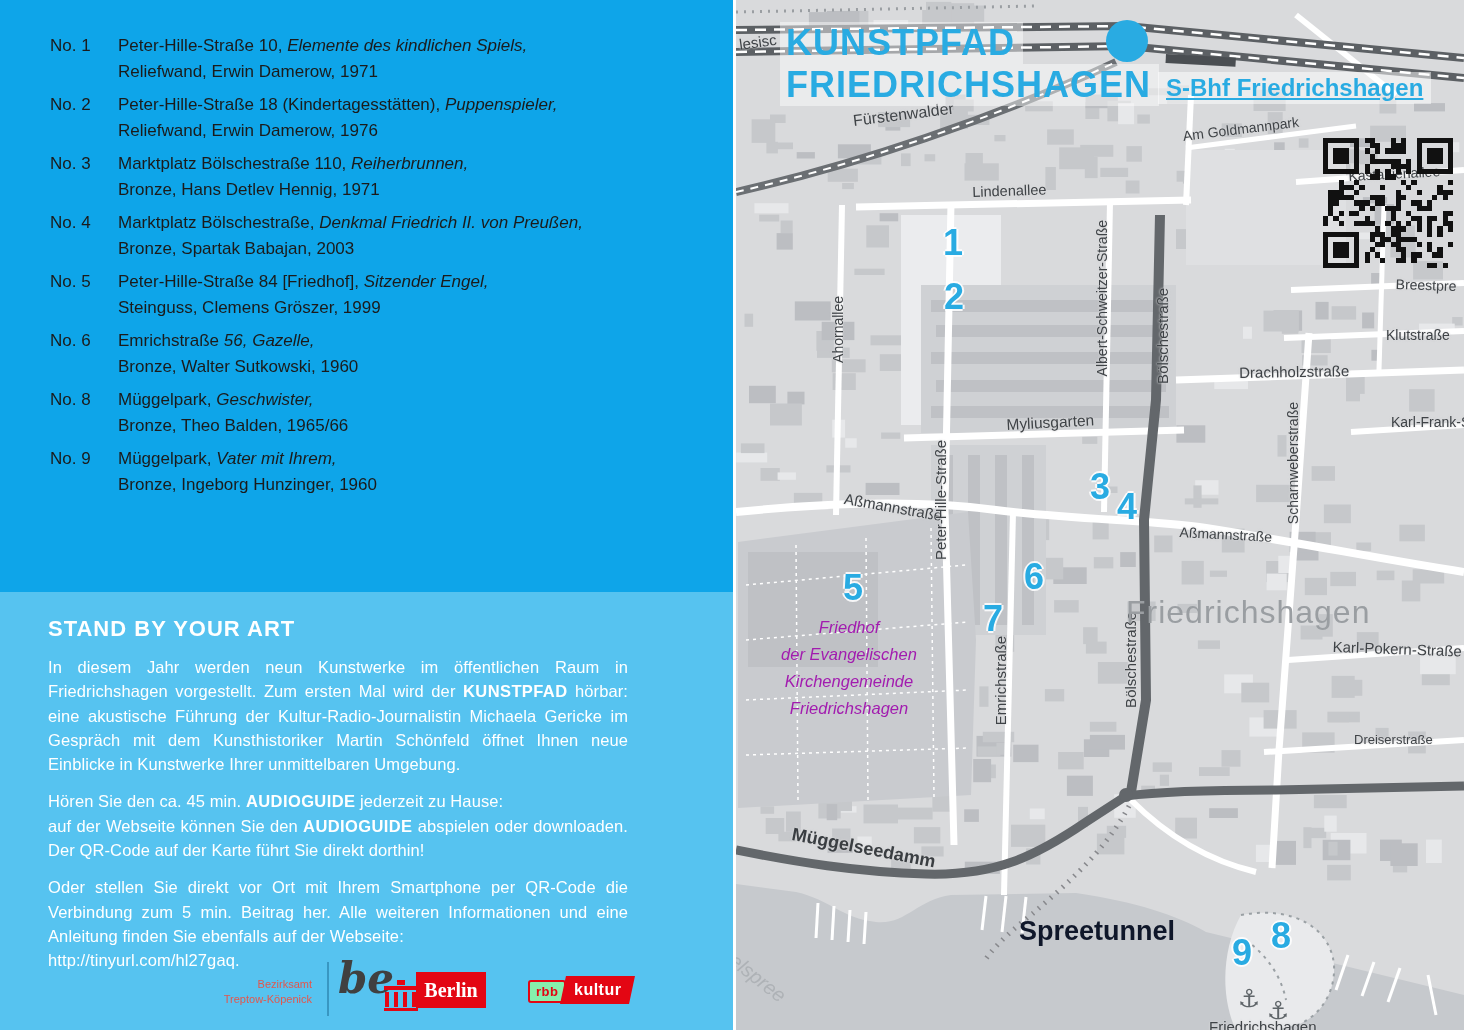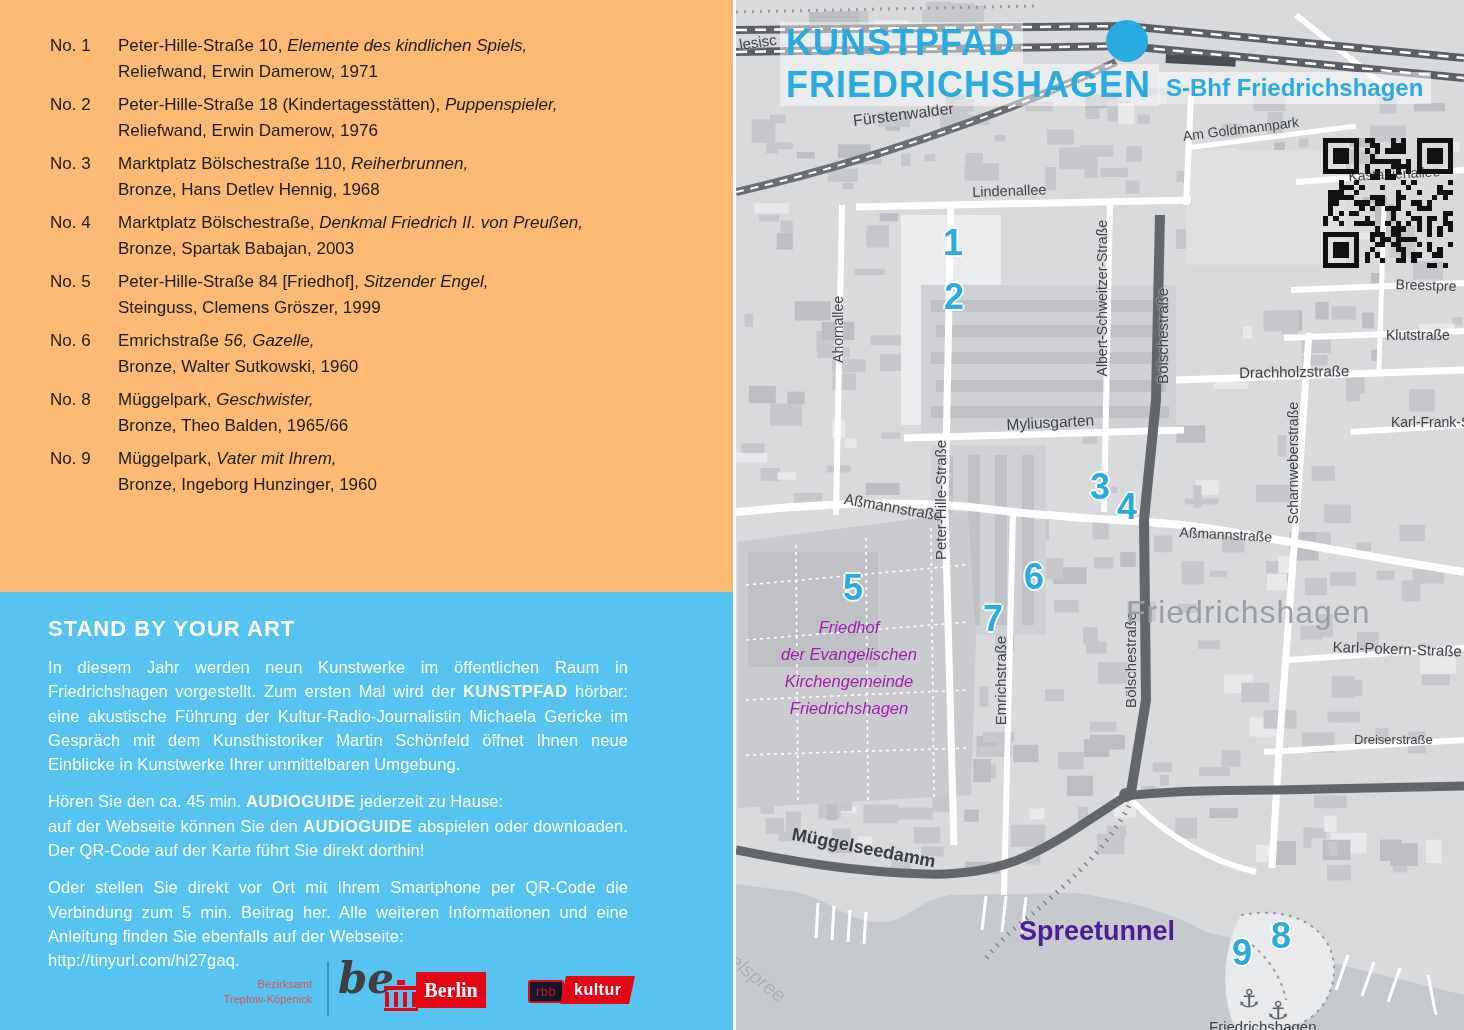--- a/index.html
+++ b/index.html
@@ -1,19 +1,19 @@
 <!DOCTYPE html>
 <html><head>
 <meta charset="utf-8">
 <style>
   html,body{margin:0;padding:0;background:#fff;}
   .page{position:relative;width:1464px;height:1030px;overflow:hidden;background:#fff;
         font-family:"Liberation Sans","DejaVu Sans",sans-serif;}
   
-  .list-panel{position:absolute;left:0;top:0;width:733px;height:592px;background:#fdba74;padding-top:33px;box-sizing:border-box;}
+  .list-panel{position:absolute;left:0;top:0;width:733px;height:592px;background:#0ea5e9;padding-top:33px;box-sizing:border-box;}
   .art-row{display:grid;grid-template-columns:68px 1fr;margin:0 40px 7px 50px;
            font-size:17px;line-height:26px;color:#1b1b1b;}
   .art-no{font-weight:400;}
   .a-title{font-style:italic;}
   
   .info-panel{position:absolute;left:0;top:592px;width:733px;height:438px;background:#56C3F0;color:#fff;box-sizing:border-box;}
   .info-inner{position:absolute;left:48px;top:24px;width:580px;}
   .info-heading{font-size:22px;font-weight:700;letter-spacing:1px;margin:0 0 13px 0;}
   .info-para{font-size:16.5px;line-height:24.3px;text-align:justify;white-space:pre-line;margin:0 0 13px 0;letter-spacing:.1px;}
   .info-para b{font-weight:700;letter-spacing:.4px;}
@@ -21,41 +21,41 @@
   .footer{position:absolute;left:0;top:368px;width:733px;height:64px;}
   .authority{position:absolute;left:212px;top:17px;width:100px;text-align:right;
              font-size:11px;line-height:15px;color:#E2574D;}
   .logo-divider{position:absolute;left:327px;top:2px;width:2px;height:54px;background:rgba(0,70,110,.35);}
   .be-script{position:absolute;left:338px;top:-6px;font-family:"DejaVu Serif","Liberation Serif",serif;
              font-style:italic;font-weight:700;font-size:42px;color:#404040;}
   .gate-icon{position:absolute;left:384px;top:20px;}
   .berlin-box{position:absolute;left:416px;top:12px;width:70px;height:36px;background:#E30613;
               display:flex;align-items:center;justify-content:center;
               font-family:"Liberation Serif","DejaVu Serif",serif;font-weight:700;font-size:20px;color:#fff;}
-  .rbb-box{position:absolute;left:528px;top:20px;border:2.5px solid #E30613;color:#E30613;background:#0f172a;
-           font-size:13px;font-weight:400;padding:2px 6px;border-radius:3px;letter-spacing:.5px;}
+  .rbb-box{position:absolute;left:528px;top:20px;border:2.5px solid #E30613;color:#E30613;background:#86efac;
+           font-size:13px;font-weight:700;padding:2px 6px;border-radius:3px;letter-spacing:.5px;}
   .kultur-box{position:absolute;left:563px;top:16px;background:#E30613;color:#fff;font-weight:700;
               font-size:16px;padding:5px 11px;transform:skewX(-12deg);letter-spacing:.5px;}
   .kultur-box span{display:inline-block;transform:skewX(12deg);}
   
   .map-panel{position:absolute;left:736px;top:0;width:728px;height:1030px;overflow:hidden;background:#d9dadc;}
   .map-panel svg.mapbg{position:absolute;left:0;top:0;}
   .map-label{position:absolute;color:#3f4347;white-space:nowrap;transform-origin:left top;
              text-shadow:0 0 2px rgba(217,218,220,.9),0 0 3px rgba(217,218,220,.8);}
   .map-label.sv{writing-mode:vertical-rl;transform:rotate(180deg);transform-origin:50% 50%;}
   .map-label.big{color:#9a9ea2;letter-spacing:1px;text-shadow:none;}
   .map-label.road{font-weight:700;color:#3a3e42;}
   .map-label.water{color:#aeb2b6;font-style:italic;text-shadow:none;}
-  .map-label.cyan{color:#4c1d95;font-weight:700;text-shadow:none;}
+  .map-label.cyan{color:#0f172a;font-weight:700;text-shadow:none;}
   .map-label.under-qr{z-index:1;}
   .map-title{position:absolute;left:44px;top:22px;z-index:5;}
   .map-title span{display:table;background:rgba(255,255,255,.45);color:#29ABE2;font-weight:700;
                   font-size:36px;letter-spacing:1px;line-height:40px;padding:1px 8px 1px 6px;}
   .station-label{position:absolute;left:422px;top:72px;z-index:5;background:rgba(255,255,255,.5);
-                 color:#29ABE2;font-weight:700;font-size:24px;padding:2px 8px;white-space:nowrap;}
+                 color:#29ABE2;font-weight:700;font-size:24px;padding:2px 8px;white-space:nowrap;text-decoration:underline;}
   .station-dot{position:absolute;left:370px;top:20px;width:42px;height:42px;border-radius:50%;
                background:#29ABE2;z-index:4;}
   .map-marker{position:absolute;transform:translate(-50%,-50%);color:#29ABE2;font-weight:700;font-size:36px;
               z-index:6;text-shadow:-2px 0 0 rgba(255,255,255,.85),2px 0 0 rgba(255,255,255,.85),
               0 -2px 0 rgba(255,255,255,.85),0 2px 0 rgba(255,255,255,.85);}
   .map-anchor{position:absolute;transform:translate(-50%,-50%);color:#5f6569;font-size:25px;z-index:5;
               font-family:"DejaVu Sans",sans-serif;}
   .friedhof-label{position:absolute;left:8px;top:614px;width:210px;text-align:center;font-style:italic;
                   color:#a21caf;font-size:16.5px;line-height:27px;z-index:3;}
   .qr{position:absolute;left:587px;top:138px;width:130px;height:130px;z-index:4;}
@@ -72,21 +72,21 @@
       <span class="art-desc"><span class="a-addr">Peter-Hille-Straße 10, </span><i class="a-title">Elemente des kindlichen Spiels,</i><br><span class="a-l2">Reliefwand, Erwin Damerow, 1971</span></span>
     </div>
 
     <div class="art-row">
       <span class="art-no">No. 2</span>
       <span class="art-desc"><span class="a-addr">Peter-Hille-Straße 18 (Kindertagesstätten), </span><i class="a-title">Puppenspieler,</i><br><span class="a-l2">Reliefwand, Erwin Damerow, 1976</span></span>
     </div>
 
     <div class="art-row">
       <span class="art-no">No. 3</span>
-      <span class="art-desc"><span class="a-addr">Marktplatz Bölschestraße 110, </span><i class="a-title">Reiherbrunnen,</i><br><span class="a-l2">Bronze, Hans Detlev Hennig, 1968</span></span>
+      <span class="art-desc"><span class="a-addr">Marktplatz Bölschestraße 110, </span><i class="a-title">Reiherbrunnen,</i><br><span class="a-l2">Bronze, Hans Detlev Hennig, 1971</span></span>
     </div>
 
     <div class="art-row">
       <span class="art-no">No. 4</span>
       <span class="art-desc"><span class="a-addr">Marktplatz Bölschestraße, </span><i class="a-title">Denkmal Friedrich II. von Preußen,</i><br><span class="a-l2">Bronze, Spartak Babajan, 2003</span></span>
     </div>
 
     <div class="art-row">
       <span class="art-no">No. 5</span>
       <span class="art-desc"><span class="a-addr">Peter-Hille-Straße 84 [Friedhof], </span><i class="a-title">Sitzender Engel,</i><br><span class="a-l2">Steinguss, Clemens Gröszer, 1999</span></span>

